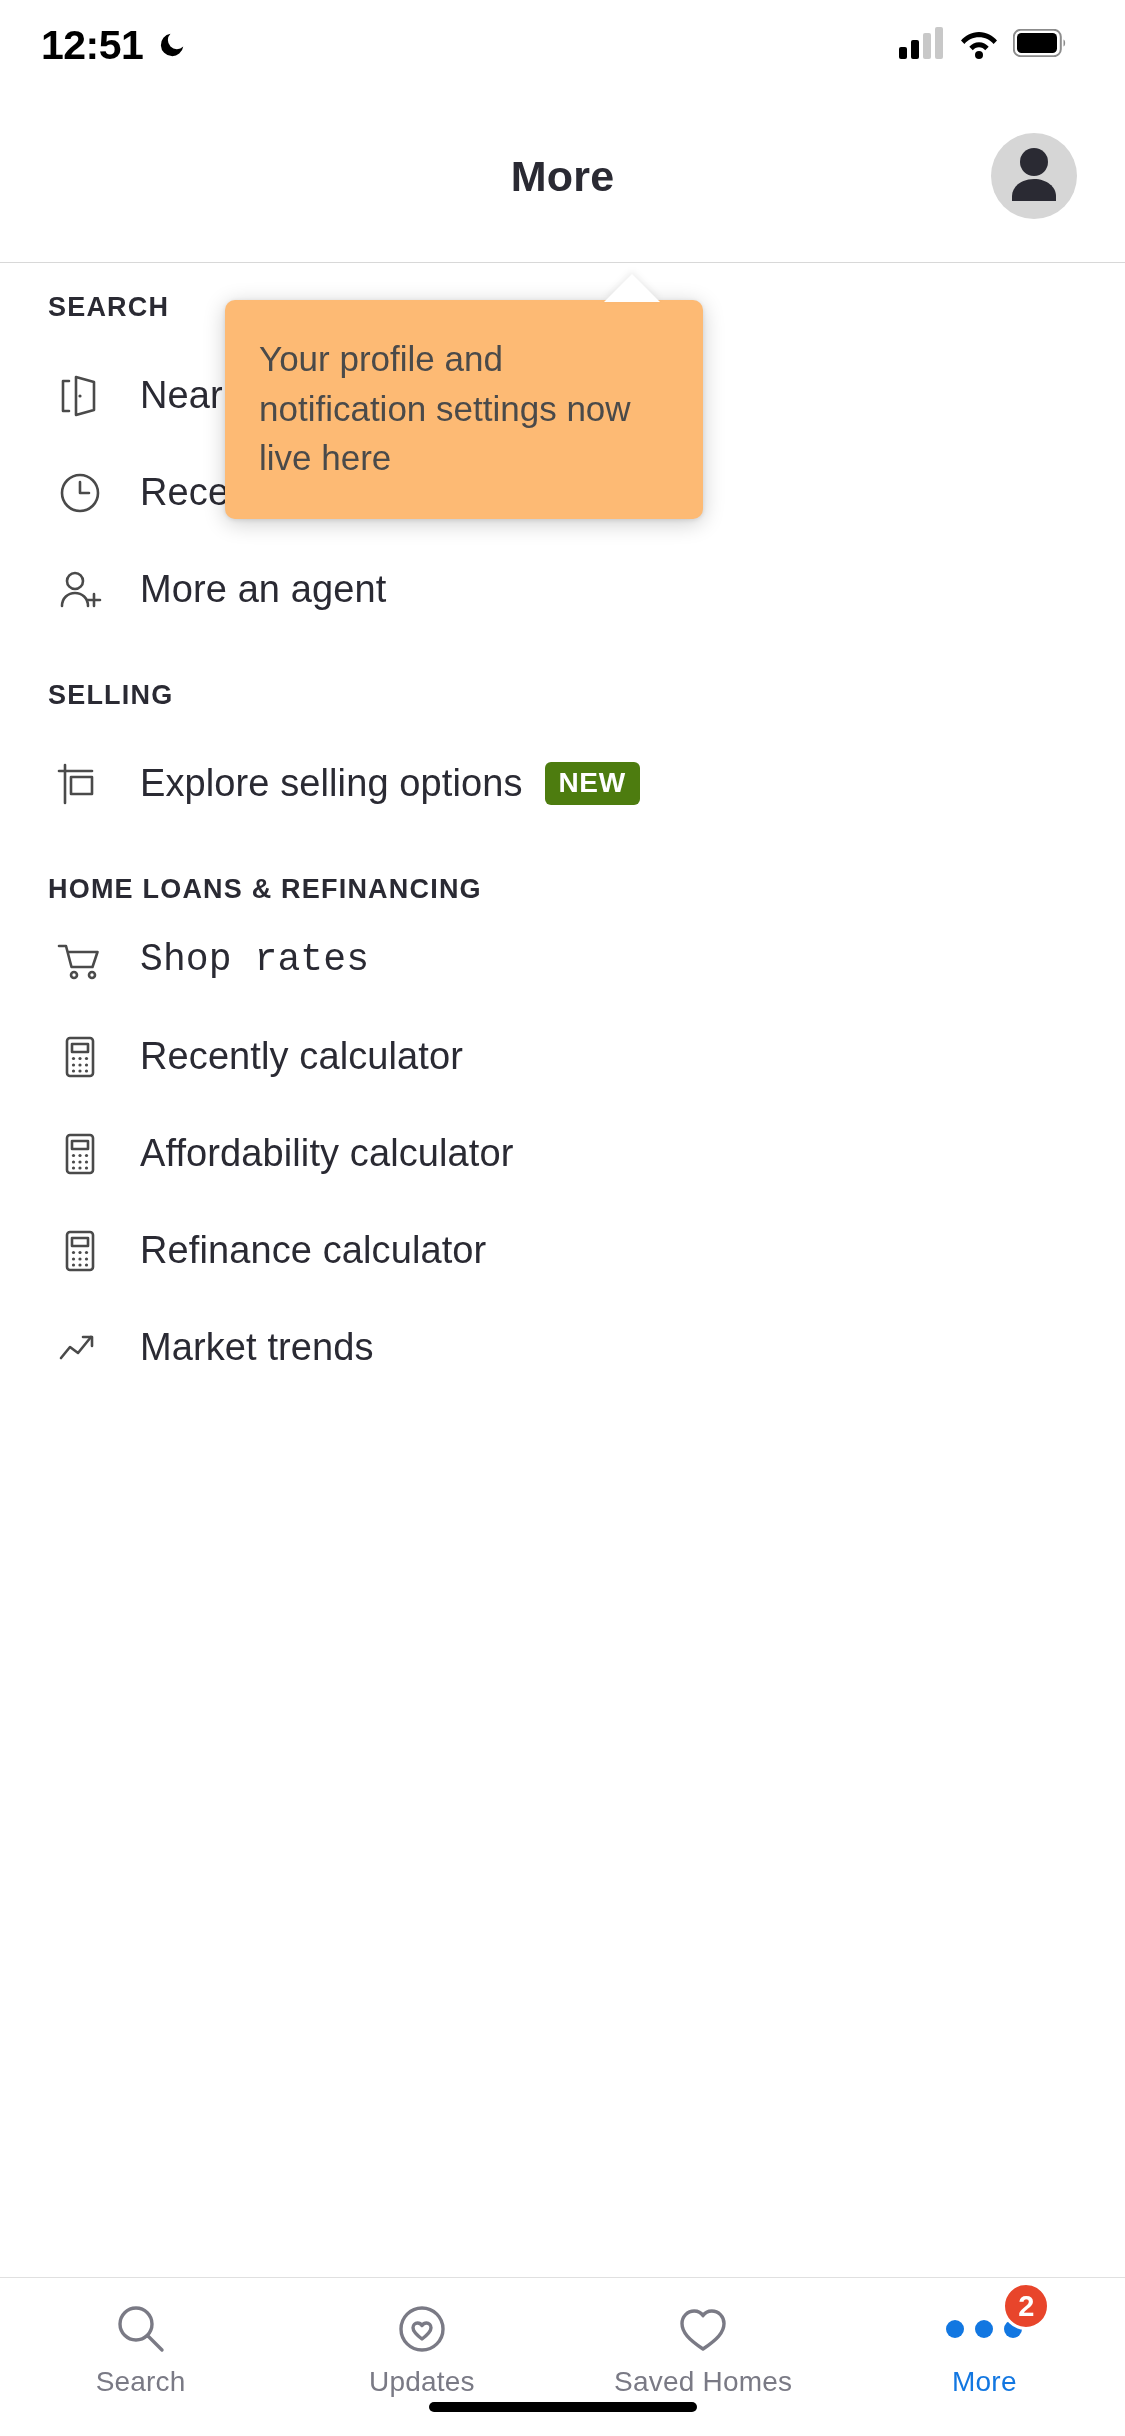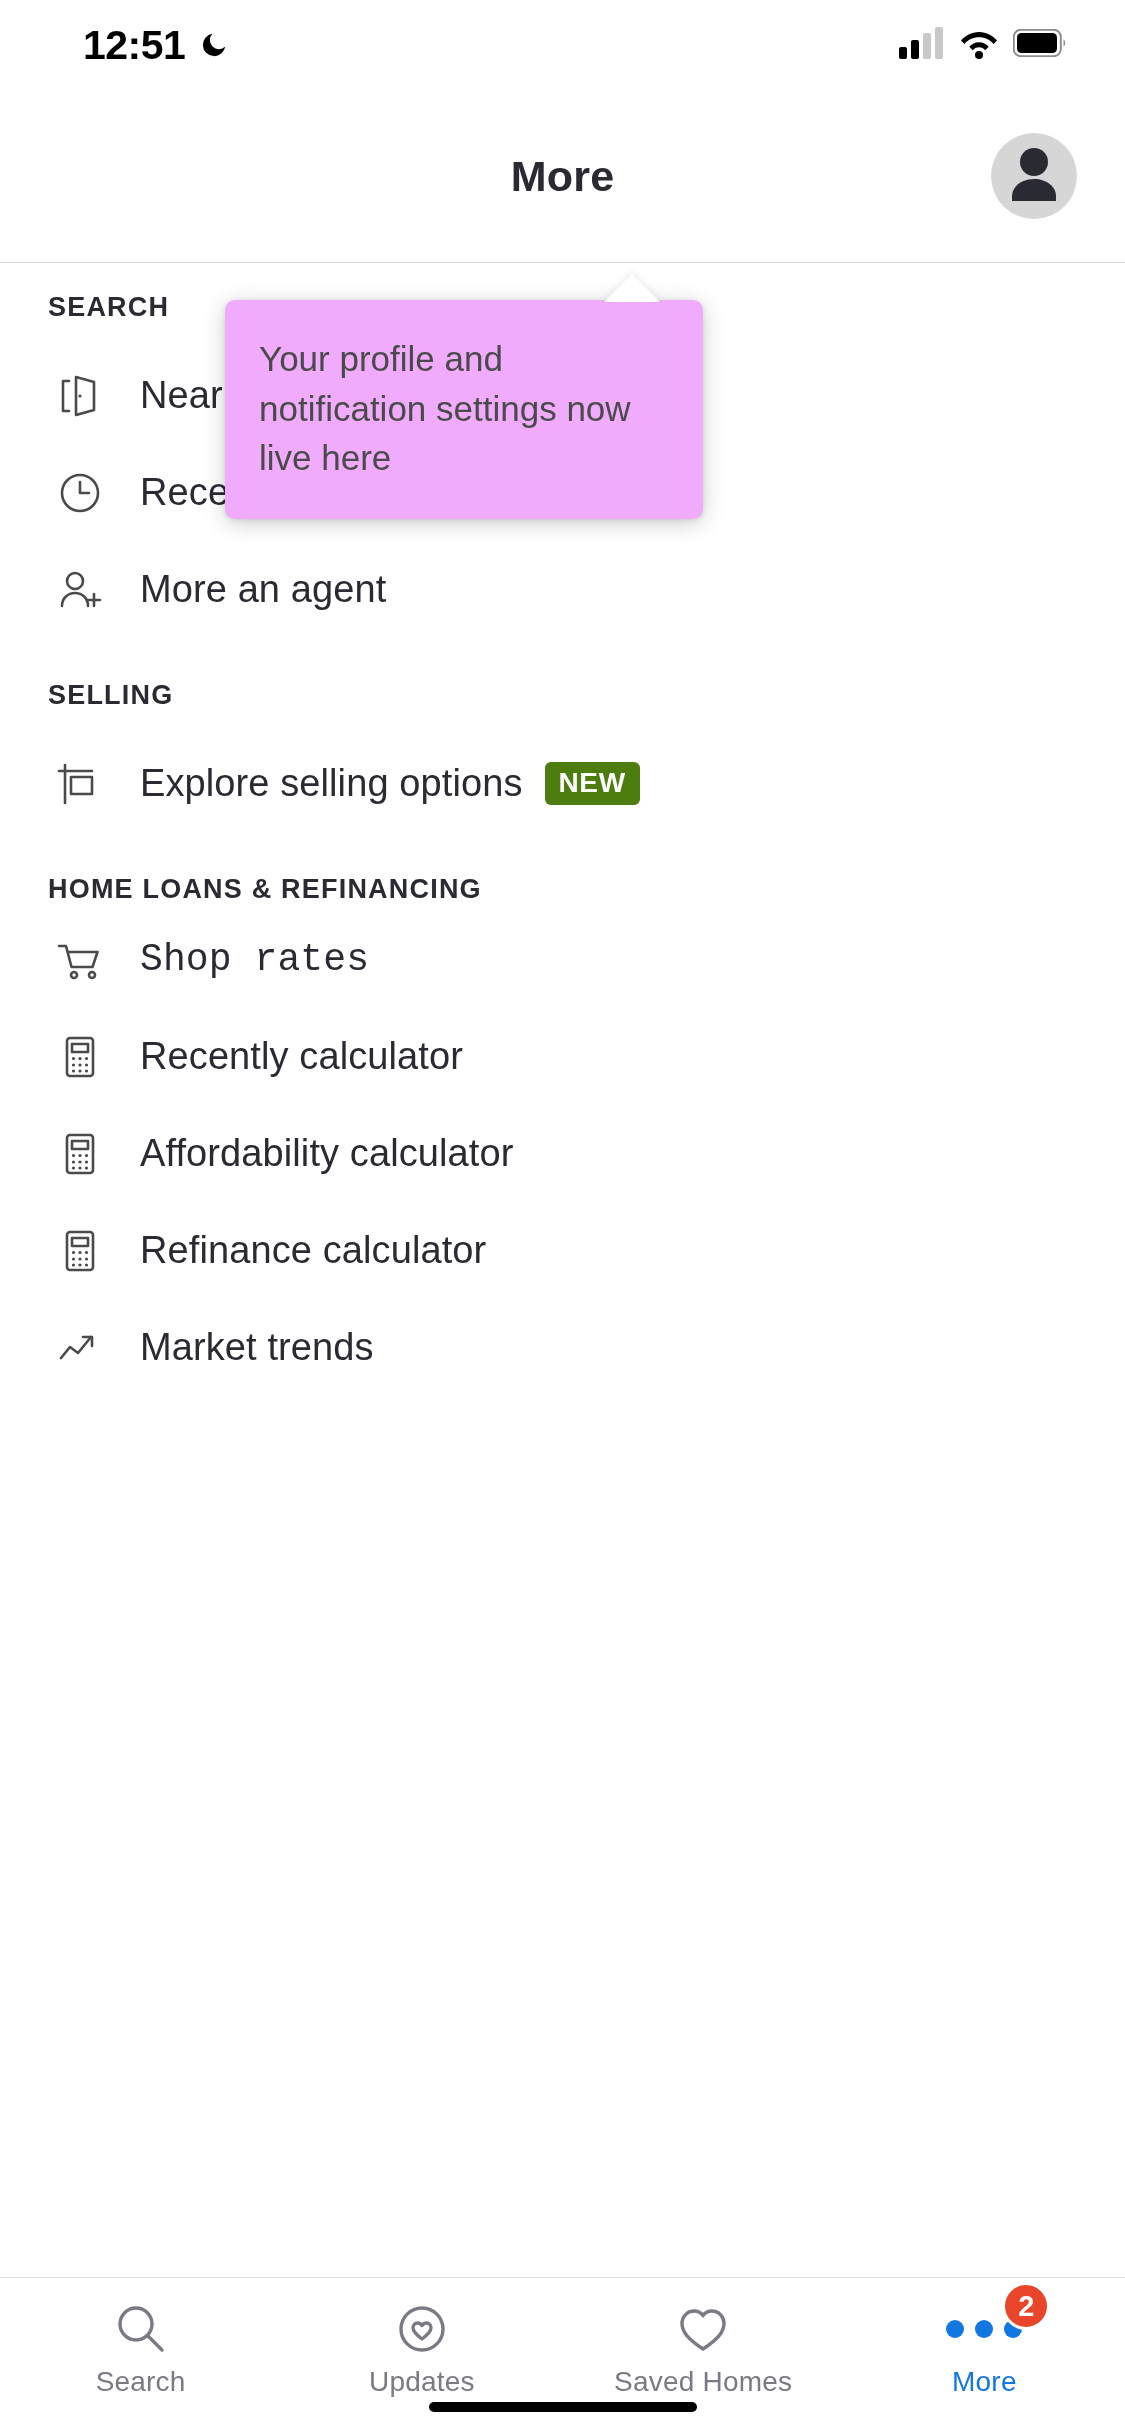--- a/index.html
+++ b/index.html
@@ -9,21 +9,21 @@
     background:#ffffff;
     position:relative;
     overflow:hidden;
     -webkit-font-smoothing:antialiased;
   }
 
   
   .statusbar {
     position:absolute; top:0; left:0; width:1125px; height:90px;
     display:flex; align-items:center; justify-content:space-between;
-    padding:0 58px 0 83px;
+    padding:0 58px 0 41px;
   }
   .sb-left { display:flex; align-items:center; gap:14px; }
   .sb-time { font-size:41px; font-weight:600; color:#000; letter-spacing:-0.5px; }
   .sb-moon { width:30px; height:30px; display:block; }
   .sb-right { display:flex; align-items:center; gap:13px; }
 
   
   .header {
     position:absolute; top:90px; left:0; width:1125px; height:173px;
     border-bottom:1px solid #d8d8d8;
@@ -81,21 +81,21 @@
     background:#bdbdbd; border-radius:4px;
   }
 
   
   .tooltip-wrap {
     position:absolute; left:225px; top:300px;
     width:478px;
     z-index:50;
   }
   .tooltip {
-    background:#f0abfc;
+    background:#fdba74;
     border-radius:10px;
     padding:34px 34px 36px 34px;
     box-shadow:0 4px 22px rgba(0,0,0,0.20), 0 1px 4px rgba(0,0,0,0.10);
   }
   .tooltip-text {
     font-size:35px; line-height:1.42; color:#4a4a4a; font-weight:400;
   }
   .tooltip-arrow {
     position:absolute;
     top:-26px; right:43px;

